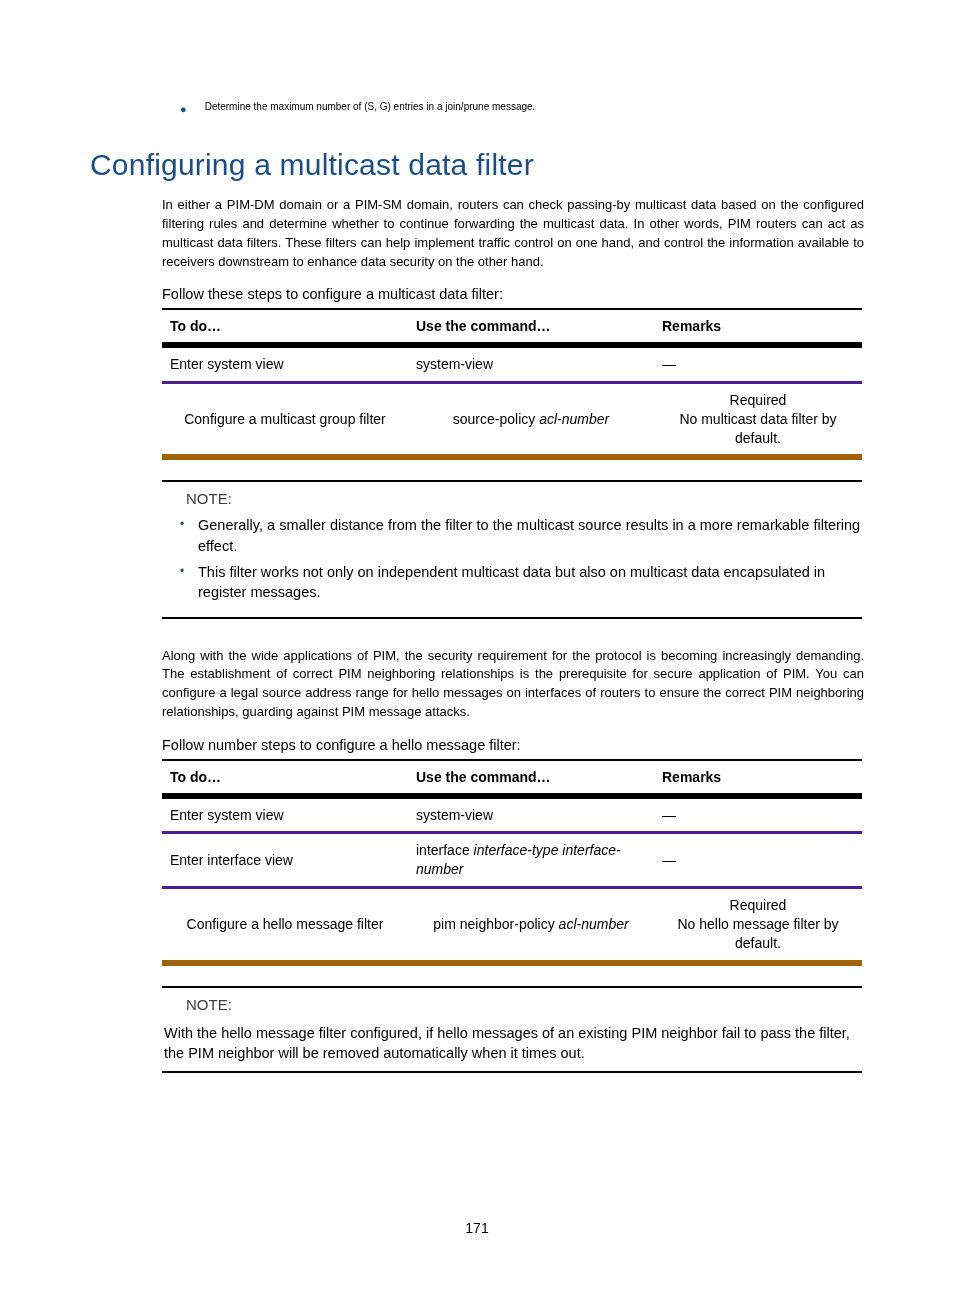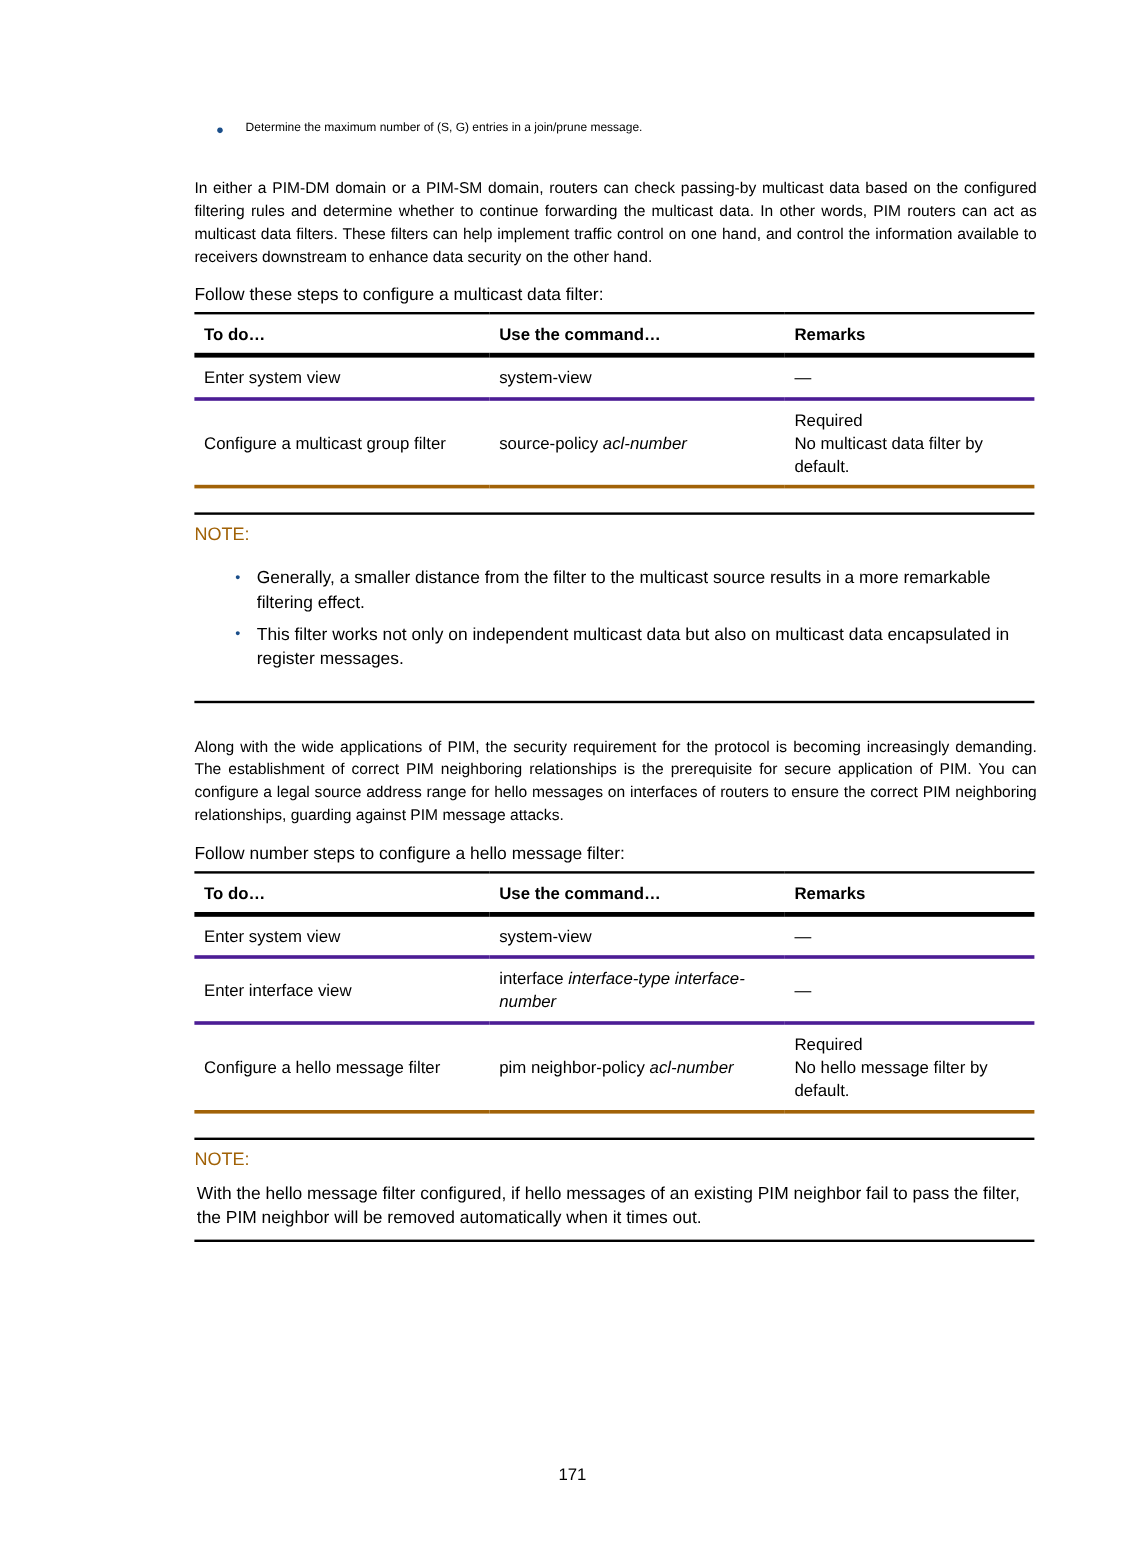--- a/index.html
+++ b/index.html
@@ -59,52 +59,54 @@
     width: 700px;
     border-collapse: collapse;
     font-size: 14px;
     margin-bottom: 20px;
   }
   table.cmd th {
     text-align: left;
     font-weight: bold;
     padding: 8px 8px;
     border-top: 2px solid #000;
-    border-bottom: 4px solid #000000;
+    border-bottom: 6px solid #000000;
     vertical-align: top;
     margin-left: 36px;
   }
   table.cmd td {
     padding: 7px 8px;
     border-bottom: 3px solid #4c1d95;
     vertical-align: middle;
     line-height: 1.35;
   }
   table.cmd tr:last-child td {
-    border-bottom: 3px solid #a16207;
+    border-bottom: 6px solid #a16207;
+    text-align: center;
   }
   .bold { font-weight: normal; }
   .ital { font-style: italic; }
   .note-box {
     margin-left: 72px;
     width: 700px;
     border-top: 2px solid #000;
     border-bottom: 2px solid #000;
     padding: 6px 0 8px 0;
     margin-bottom: 28px;
     font-size: 14.5px;
     line-height: 1.4;
   }
   .note-label {
-    color: #a16207;
+    color: #404040;
     font-size: 15px;
     margin-bottom: 6px;
+    margin-left: 24px;
   }
   .note-box ul {
-    margin: 16px;
+    margin: 0;
     padding-left: 18px;
     list-style: none;
   }
   .note-box ul li {
     position: relative;
     padding-left: 18px;
     margin-bottom: 6px;
   }
   .note-box ul li::before {
     content: "•";
@@ -129,20 +131,21 @@
 </head>
 <body>
 
 <div class="page">
 
   <div class="top-bullet">
     <span class="dot">●</span>
     <span class="txt">Determine the maximum number of (S, G) entries in a join/prune message.</span>
   </div>
 
+  <h2 class="section">Configuring a multicast data filter</h2>
 
   <p class="body-para">In either a PIM-DM domain or a PIM-SM domain, routers can check passing-by multicast data based on the configured filtering rules and determine whether to continue forwarding the multicast data. In other words, PIM routers can act as multicast data filters. These filters can help implement traffic control on one hand, and control the information available to receivers downstream to enhance data security on the other hand.</p>
 
   <p class="lead-in">Follow these steps to configure a multicast data filter:</p>
 
   <table class="cmd">
     <tbody>
         <tr>
       <th style="width:230px">To do…</th>
       <th style="width:230px">Use the command…</th>

